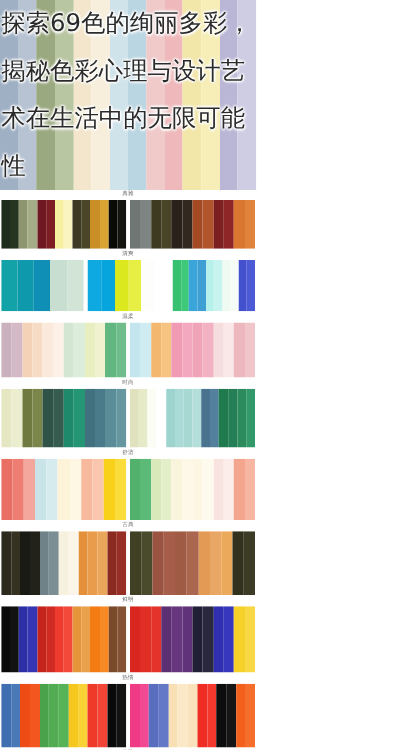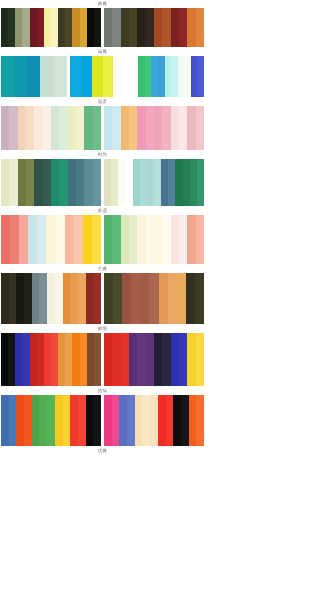--- a/index.html
+++ b/index.html
@@ -48,20 +48,39 @@
   }
   .sec-body{display:flex;gap:3px;padding:0 1px 1px 1px;box-sizing:border-box;}
   .group{display:flex;flex:1 1 0;overflow:hidden;border:0;}
   .group > i{display:block;flex:1 1 0;}
 </style>
 </head>
 <body>
 
 <div id="page">
 
+  <div class="hero" style="height: 152px;">
+    <div class="hero-strips">
+        <i style="background: rgb(159, 176, 196);"></i>
+        <i style="background: rgb(183, 195, 210);"></i>
+        <i style="background: rgb(154, 169, 127);"></i>
+        <i style="background: rgb(185, 198, 162);"></i>
+        <i style="background: rgb(243, 230, 204);"></i>
+        <i style="background: rgb(247, 239, 220);"></i>
+        <i style="background: rgb(207, 227, 234);"></i>
+        <i style="background: rgb(185, 214, 226);"></i>
+        <i style="background: rgb(240, 201, 201);"></i>
+        <i style="background: rgb(239, 185, 187);"></i>
+        <i style="background: rgb(242, 230, 168);"></i>
+        <i style="background: rgb(246, 238, 182);"></i>
+        <i style="background: rgb(185, 182, 214);"></i>
+        <i style="background: rgb(207, 205, 228);"></i>
+      </div>
+    <div class="hero-text">探索69色的绚丽多彩，揭秘色彩心理与设计艺术在生活中的无限可能性</div>
+  </div>
 
   <div id="sections-host">
       <div class="section">
         <div class="sec-label">典雅</div>
         <div class="sec-body" style="height: 40px;">
           <div class="group">
             <i title="#1d2b1c" style="background: rgb(29, 43, 28);"></i>
             <i title="#25351f" style="background: rgb(37, 53, 31);"></i>
             <i title="#8c9470" style="background: rgb(140, 148, 112);"></i>
             <i title="#a4ab86" style="background: rgb(164, 171, 134);"></i>

